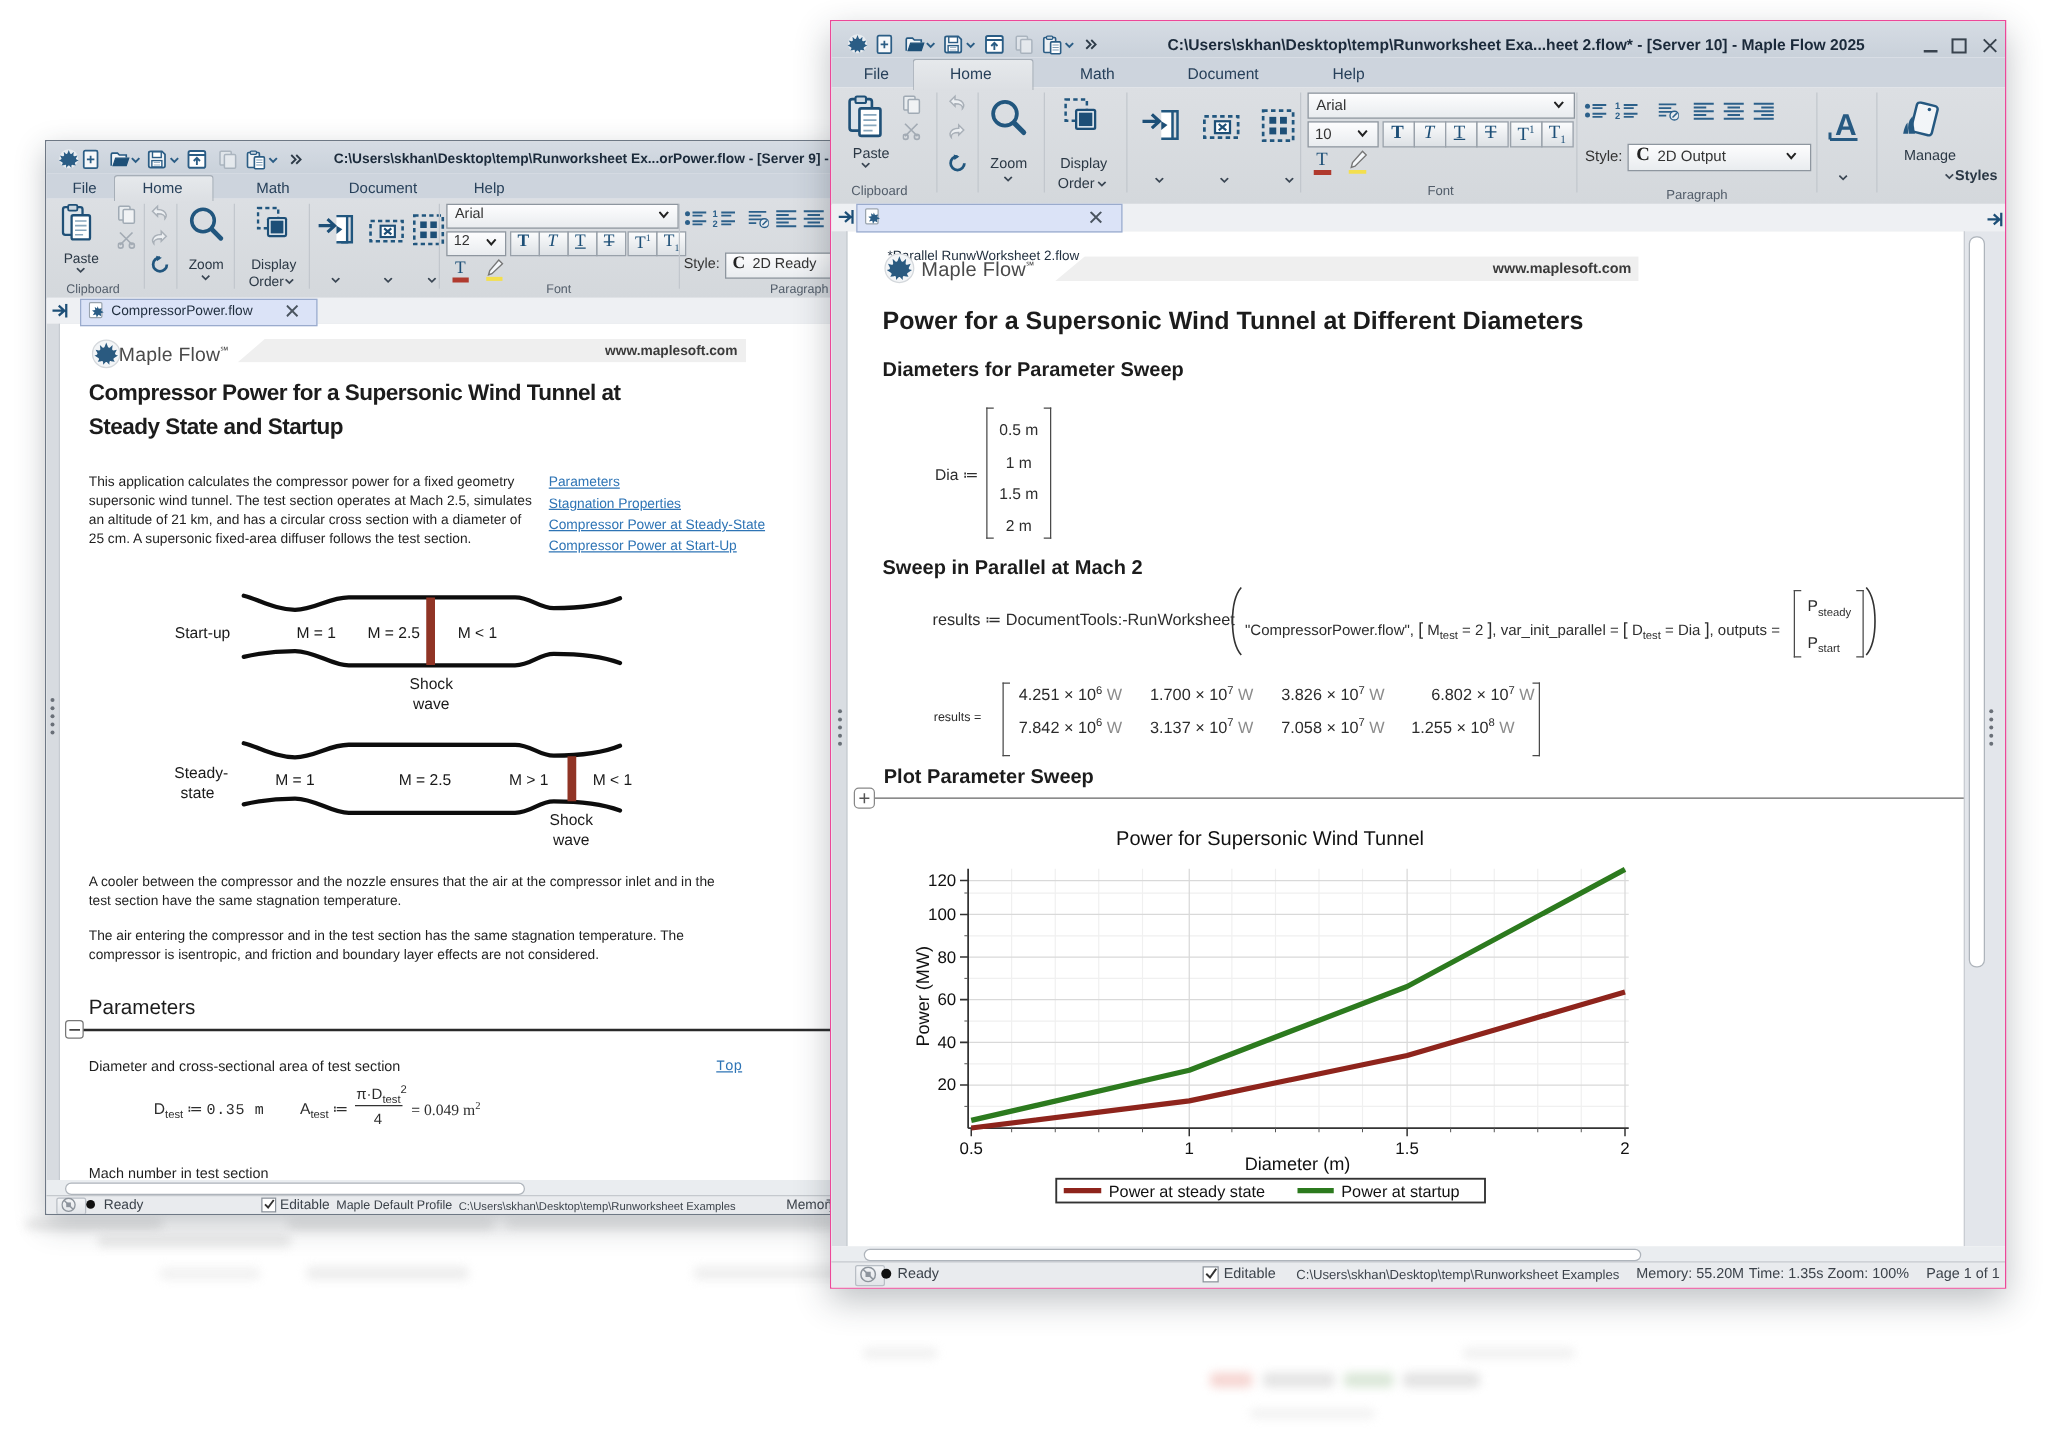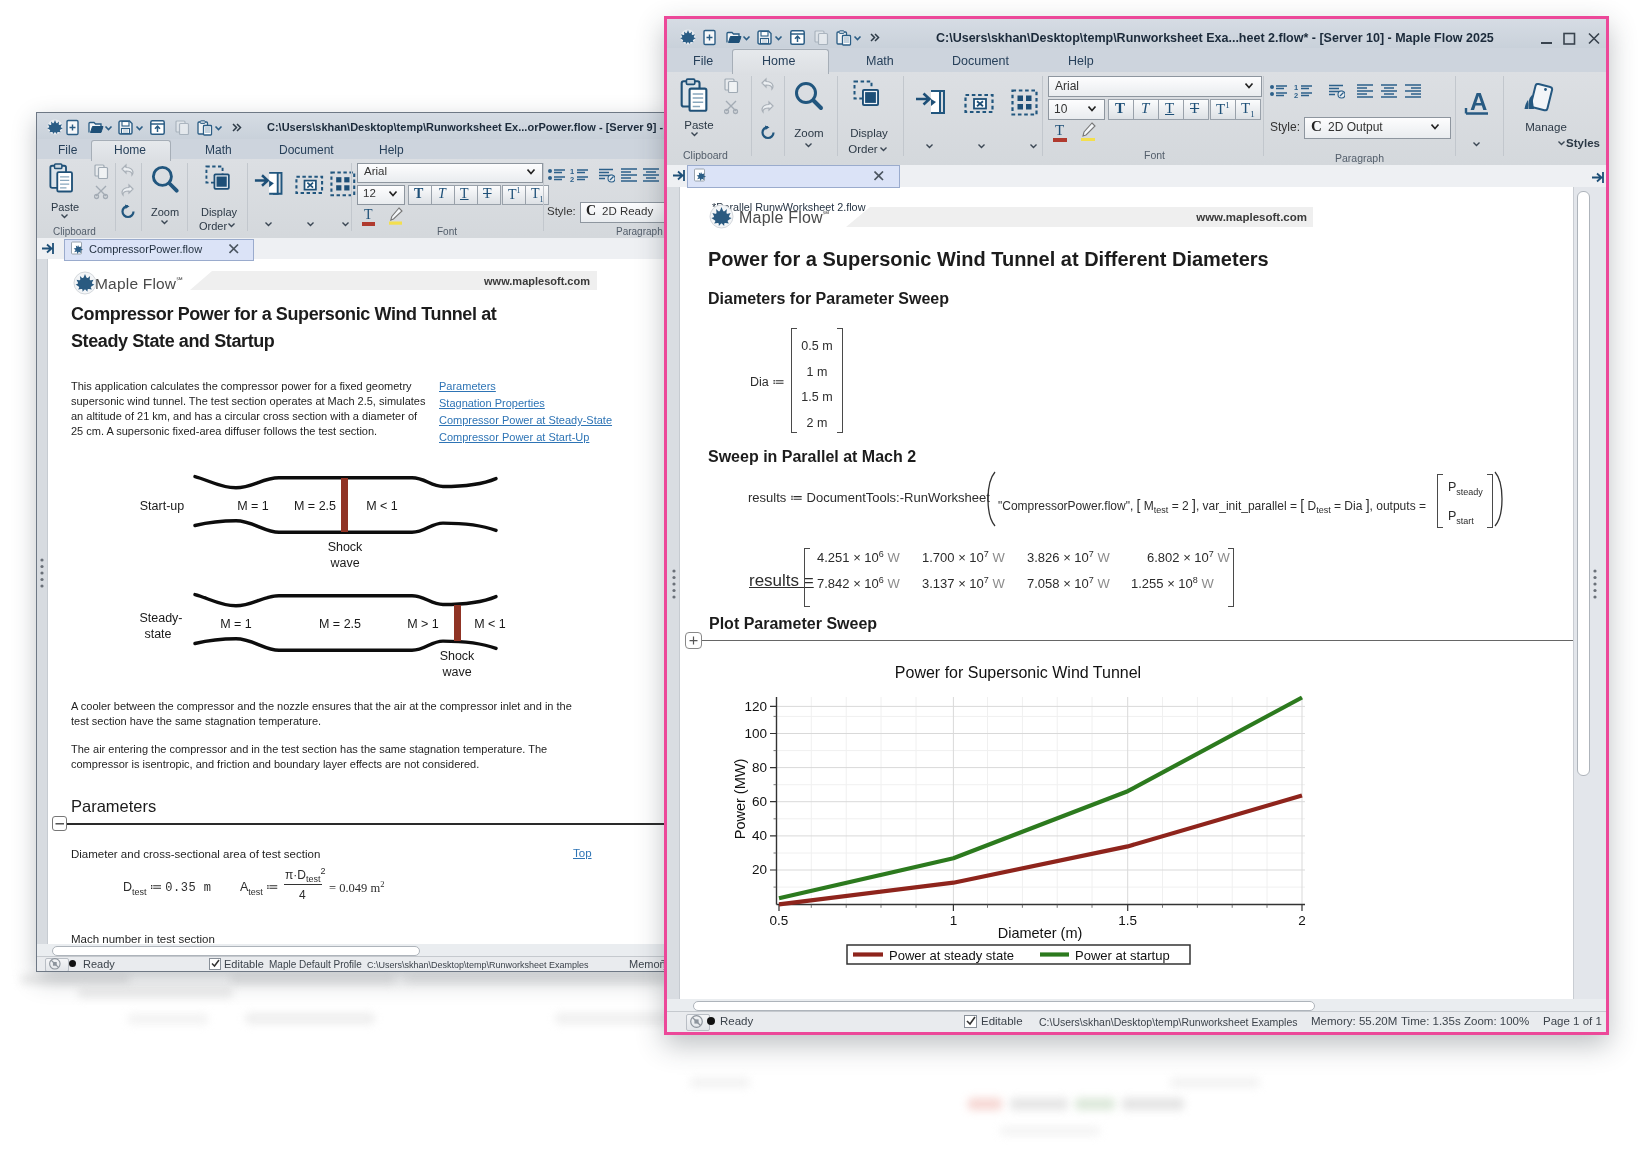--- a/index.html
+++ b/index.html
@@ -443,33 +443,33 @@
       </svg>
       <div class="abs body11" style="left:34px;top:586px;">A cooler between the compressor and the nozzle ensures that the air at the compressor inlet and in the<br>test section have the same stagnation temperature.</div>
       <div class="abs body11" style="left:34px;top:629px;">The air entering the compressor and in the test section has the same stagnation temperature. The<br>compressor is isentropic, and friction and boundary layer effects are not considered.</div>
       <div class="abs h2d" style="left:34px;top:684px;font-size:16.5px;font-weight:normal;">Parameters</div>
       <div class="abs" style="left:29px;top:710px;width:599px;height:1.6px;background:#2a2a2a;"></div>
       <div class="abs" style="left:15px;top:703px;width:13px;height:13px;border:1.3px solid #777;border-radius:3px;background:#fff;"></div>
       <svg class="abs" style="left:15px;top:703px;" width="15" height="15">
           <path d="M3.5 7.8 h8.5" stroke="#444" stroke-width="1.4"></path>
         </svg>
       <div class="abs body11" style="left:34px;top:734px;font-size:11.5px;">Diameter and cross-sectional area of test section</div>
-      <div class="abs link" style="left:536px;top:734px;font-size:11.5px;">Top</div>
+      <div class="abs link" style="left:536px;top:734px;font-size:11.5px;font-family:Liberation Mono, monospace;">Top</div>
 
       <div class="abs mtxt" style="left:86px;top:766px;font-size:12.5px;">D<sub style="font-size:9px;">test</sub><span style="font-family:'Liberation Serif',serif;"> ≔ </span><span style="font-family:'Liberation Mono',monospace;font-size:12px;letter-spacing:0.5px;">0.35 m</span></div>
       <div class="abs mtxt" style="left:203px;top:766px;font-size:12.5px;">A<sub style="font-size:9px;">test</sub><span style="font-family:'Liberation Serif',serif;"> ≔ </span></div>
       <div class="abs mtxt" style="left:248px;top:753px;font-size:12px;">π·D<sub style="font-size:9px;">test</sub><sup style="font-size:9px;">2</sup></div>
       <div class="abs" style="left:247px;top:771px;width:38px;height:1.2px;background:#333;"></div>
       <div class="abs mtxt" style="left:262px;top:775px;font-size:12px;">4</div>
       <div class="abs mtxt" style="left:292px;top:766px;font-size:12.5px;"><span style="font-family:'Liberation Serif',serif;">= 0.049 m<sup style="font-size:8.5px;">2</sup></span></div>
       <div class="abs body11" style="left:34px;top:819px;font-size:11.5px;">Mach number in test section</div>
     </div>
   </div>
 
-  <div class="win" id="w2" style="left:664px;top:16px;width:939px;height:1013px;border:3px solid #ec4899;box-shadow:0 10px 26px rgba(40,50,60,.30);">
+  <div class="win" id="w2" style="left:664px;top:16px;width:939px;height:1013px;border:1px solid #ec4899;box-shadow:0 10px 26px rgba(40,50,60,.30);">
     <div class="titlebar" style="top:0;height:29px;"></div>
     <div class="tabsrow" style="top:29px;height:24px;"></div>
     <div class="ribbon" style="top:53px;height:93px;"></div>
     <div class="tabbar" style="top:146px;height:22px;"></div>
     <div class="abs" style="left:0;top:168px;width:939px;height:812px;background:#fff;"></div>
     <div class="abs" style="left:0;top:168px;width:12px;height:812px;background:#d9dde2;border-right:1px solid #c6cbd1;"></div>
     <div class="abs" style="left:906px;top:168px;width:33px;height:812px;background:#e3e6eb;border-left:1px solid #c9cdd3;"></div>
     <div class="hscrollzone" style="top:980px;height:12px;"></div>
     <div class="statusbar" style="top:992px;height:21px;"></div>
     <div id="w2content">
@@ -716,21 +716,21 @@
         </svg>
       <div class="abs mtxt" style="left:331px;top:478px;font-size:12px;">"CompressorPower.flow", <span style="font-size:14px;">[</span> M<sub style="font-size:9px;">test</sub> = 2 <span style="font-size:14px;">]</span>, var_init_parallel = <span style="font-size:14px;">[</span> D<sub style="font-size:9px;">test</sub> = Dia <span style="font-size:14px;">]</span>, outputs =</div>
       <div class="brkl" style="left:770px;top:455px;height:52px;"></div>
       <div class="brkr" style="left:820px;top:455px;height:52px;"></div>
       <div class="abs mtxt" style="left:781px;top:461px;font-size:12.5px;">P<sub style="font-size:9px;">steady</sub></div>
       <div class="abs mtxt" style="left:781px;top:490px;font-size:12.5px;">P<sub style="font-size:9px;">start</sub></div>
       <svg class="abs" style="left:826px;top:452px;" width="12" height="56">
           <path d="M2 1 Q9 9 9 28 Q9 47 2 55" fill="none" stroke="#333" stroke-width="1.3"></path>
         </svg>
 
-      <div class="abs mtxt" style="left:82px;top:552px;font-size:17px;text-decoration:underline;">results =</div>
+      <div class="abs mtxt" style="left:82px;top:552px;font-size:10px;">results =</div>
       <div class="brkl" style="left:137px;top:529px;height:57px;"></div>
       <div class="brkr" style="left:561px;top:529px;height:57px;"></div>
       <div class="abs mtxt" style="left:150px;top:530px;font-size:13px;color:#2b2b2b;">4.251 × 10<sup style="font-size:9px;">6</sup> <span style="color:#8b8b8b;">W</span></div>
       <div class="abs mtxt" style="left:255px;top:530px;font-size:13px;color:#2b2b2b;">1.700 × 10<sup style="font-size:9px;">7</sup> <span style="color:#8b8b8b;">W</span></div>
       <div class="abs mtxt" style="left:360px;top:530px;font-size:13px;color:#2b2b2b;">3.826 × 10<sup style="font-size:9px;">7</sup> <span style="color:#8b8b8b;">W</span></div>
       <div class="abs mtxt" style="left:480px;top:530px;font-size:13px;color:#2b2b2b;">6.802 × 10<sup style="font-size:9px;">7</sup> <span style="color:#8b8b8b;">W</span></div>
       <div class="abs mtxt" style="left:150px;top:556px;font-size:13px;color:#2b2b2b;">7.842 × 10<sup style="font-size:9px;">6</sup> <span style="color:#8b8b8b;">W</span></div>
       <div class="abs mtxt" style="left:255px;top:556px;font-size:13px;color:#2b2b2b;">3.137 × 10<sup style="font-size:9px;">7</sup> <span style="color:#8b8b8b;">W</span></div>
       <div class="abs mtxt" style="left:360px;top:556px;font-size:13px;color:#2b2b2b;">7.058 × 10<sup style="font-size:9px;">7</sup> <span style="color:#8b8b8b;">W</span></div>
       <div class="abs mtxt" style="left:464px;top:556px;font-size:13px;color:#2b2b2b;">1.255 × 10<sup style="font-size:9px;">8</sup> <span style="color:#8b8b8b;">W</span></div>

